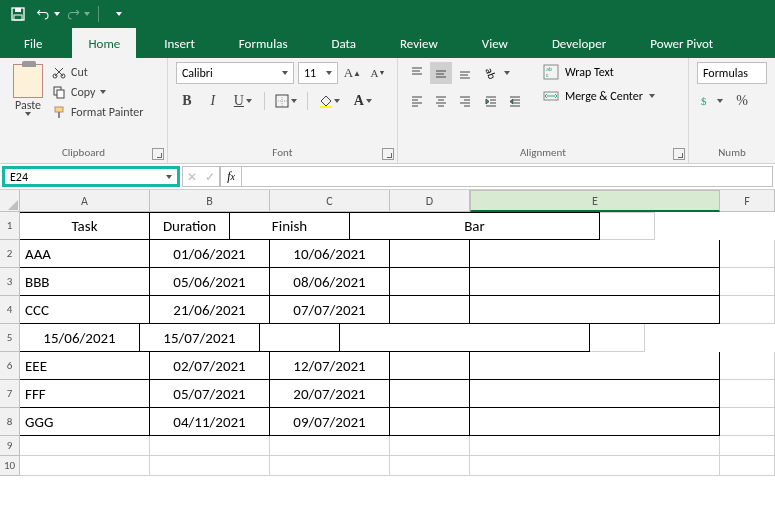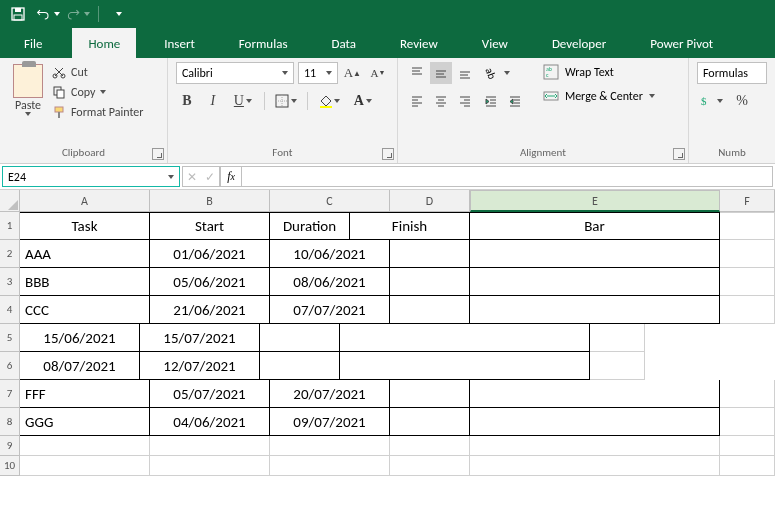--- a/index.html
+++ b/index.html
@@ -40,21 +40,21 @@
   .tbtn { width:22px;height:22px;display:flex;align-items:center;justify-content:center;border:1px solid transparent; color:#444; font-family: "Times New Roman", serif; font-size:14px;}
   .tbtn.split{width:30px; justify-content:center; gap:2px;}
 
   
   .align-row{display:flex;gap:2px;}
   .albtn{width:22px;height:22px;display:flex;align-items:center;justify-content:center;}
   .mid-sel{background:#d0d0d0;}
 
   
   .fbar { height: 26px; background:#fff; border-bottom:1px solid #d0d0d0; display:flex; align-items:stretch;}
-  .namebox { width:178px; border:1px solid #14b8a6; margin:2px; display:flex; align-items:center; padding:0 5px; justify-content:space-between; background:#fff;}
+  .namebox { width:178px; border:3px solid #14b8a6; margin:2px; display:flex; align-items:center; padding:0 5px; justify-content:space-between; background:#fff;}
   .fx-btns{display:flex;align-items:center;border:1px solid #c0c0c0;margin:2px 0; padding:0 4px; gap:8px; color:#888;}
   .fx-lbl{border:1px solid #c0c0c0;margin:2px 0; padding:0 6px; display:flex;align-items:center;font-style:italic;font-family:serif;}
   .fx-in{flex:1;border:1px solid #c0c0c0;margin:2px 2px 2px 0;border-left:none; padding:0 5px; display:flex; align-items:center;}
 
   
   .grid-wrap{position:relative;}
   .corner{width:20px;height:22px;background:#f1f1f1;border-right:1px solid #c0c0c0;border-bottom:1px solid #c0c0c0;position:absolute;top:0;left:0; display:flex;align-items:flex-end;justify-content:flex-end;}
   .corner::after{content:"";width:0;height:0;border-style:solid;border-width:0 0 10px 10px;border-color:transparent transparent #c0c0c0 transparent;margin:0 1px 1px 0;}
   .colheads{display:flex;margin-left:20px;height:22px;}
   .ch{background:#f1f1f1;border-right:1px solid #c0c0c0;border-bottom:1px solid #c0c0c0;display:flex;align-items:center;justify-content:center;color:#555;font-size:12px;}
@@ -365,21 +365,20 @@
     <div class="ch cB">B</div>
     <div class="ch cC">C</div>
     <div class="ch cD">D</div>
     <div class="ch sel cE">E</div>
     <div class="ch cF">F</div>
   </div>
 
   <div class="row brd hdr row0">
     <div class="rh" style="height:28px">1</div>
     <div class="cell cA">Task</div>
-    <div class="cell cB">Start</div>
     <div class="cell cD">Duration</div>
     <div class="cell cC">Finish</div>
     <div class="cell cE">Bar</div>
     <div class="cell cF" style="border-right:1px solid #d0d0d0;border-top:1px solid #d0d0d0;border-bottom:1px solid #d0d0d0"></div>
   </div>
 
   <div id="data-rows">
       <div class="row brd">
         <div class="rh" style="height:28px">2</div>
         <div class="cell cA">AAA</div>
@@ -410,39 +409,40 @@
       <div class="row brd">
         <div class="rh" style="height:28px">5</div>
         <div class="cell cB ctr">15/06/2021</div>
         <div class="cell cC ctr">15/07/2021</div>
         <div class="cell cD"></div>
         <div class="cell cE"></div>
         <div class="cell cF" style="border-right:1px solid #d0d0d0;border-bottom:1px solid #d0d0d0"></div>
       </div>
       <div class="row brd">
         <div class="rh" style="height:28px">6</div>
-        <div class="cell cB ctr">08/07/2021</div>
+        <div class="cell cA">EEE</div>
+        <div class="cell cB ctr">02/07/2021</div>
         <div class="cell cC ctr">12/07/2021</div>
         <div class="cell cD"></div>
         <div class="cell cE"></div>
         <div class="cell cF" style="border-right:1px solid #d0d0d0;border-bottom:1px solid #d0d0d0"></div>
       </div>
       <div class="row brd">
         <div class="rh" style="height:28px">7</div>
         <div class="cell cA">FFF</div>
         <div class="cell cB ctr">05/07/2021</div>
         <div class="cell cC ctr">20/07/2021</div>
         <div class="cell cD"></div>
         <div class="cell cE"></div>
         <div class="cell cF" style="border-right:1px solid #d0d0d0;border-bottom:1px solid #d0d0d0"></div>
       </div>
       <div class="row brd">
         <div class="rh" style="height:28px">8</div>
         <div class="cell cA">GGG</div>
-        <div class="cell cB ctr">04/06/2021</div>
+        <div class="cell cB ctr">04/11/2021</div>
         <div class="cell cC ctr">09/07/2021</div>
         <div class="cell cD"></div>
         <div class="cell cE"></div>
         <div class="cell cF" style="border-right:1px solid #d0d0d0;border-bottom:1px solid #d0d0d0"></div>
       </div>
     </div>
 
   <div id="extra-rows">
       <div class="row">
         <div class="rh" style="height:20px">9</div>

